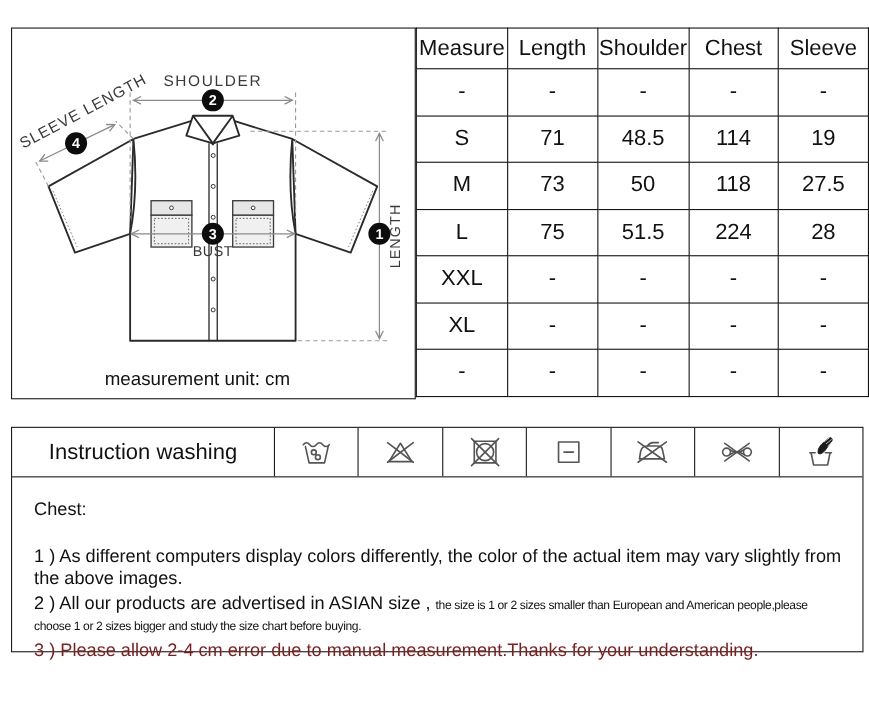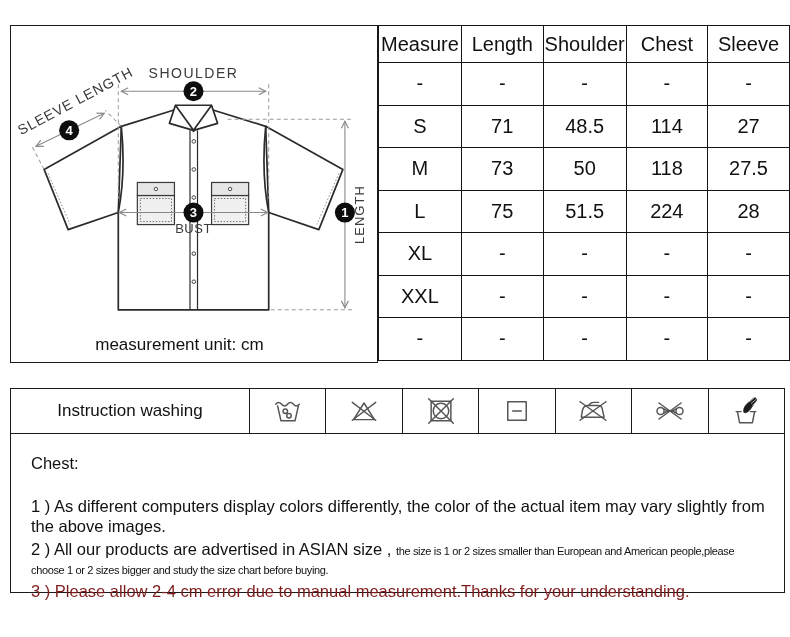--- a/index.html
+++ b/index.html
@@ -16,21 +16,21 @@
   .size-table td,.size-table th{border:1.5px solid #141414;width:82px;height:41.5px;
         text-align:center;vertical-align:middle;font-size:20px;font-weight:normal;
         padding:0;background:#fff;}
   .size-table th{height:36px;}
 
   
   .care-box{position:absolute;left:10px;top:388px;width:775px;height:205px;
             border:1.5px solid #1a1a1a;box-sizing:border-box;background:#fff;}
   .wash-row{display:flex;height:45px;border-bottom:1.5px solid #1a1a1a;box-sizing:border-box;}
   .wash-label{width:238px;display:flex;align-items:center;justify-content:center;
-              font-size:17px;box-sizing:border-box;}
+              font-size:20px;box-sizing:border-box;}
   .wash-cell{flex:1;border-left:1.5px solid #1a1a1a;display:flex;align-items:center;
              justify-content:center;box-sizing:border-box;}
   .wash-cell svg{width:36px;height:32px;}
   .wicon{stroke:#555;stroke-width:1.2;fill:none;stroke-linecap:round;stroke-linejoin:round;}
 
   .note-area{padding:12px 14px 0 20px;font-size:16.5px;line-height:1.17;}
   .note-title{margin:8px 0 24px 0;}
   .note-area p{margin:0 0 4px 0;}
   .cond{font-size:11px;letter-spacing:-0.35px;}
   .warn{color:#7f1d1d;}
@@ -142,45 +142,45 @@
       <td>-</td>
       <td>-</td>
       <td>-</td>
       <td>-</td>
     </tr>
     <tr>
       <td>S</td>
       <td>71</td>
       <td>48.5</td>
       <td>114</td>
-      <td>27</td>
+      <td>19</td>
     </tr>
     <tr>
       <td>M</td>
       <td>73</td>
       <td>50</td>
       <td>118</td>
       <td>27.5</td>
     </tr>
     <tr>
       <td>L</td>
       <td>75</td>
       <td>51.5</td>
       <td>224</td>
       <td>28</td>
     </tr>
     <tr>
+      <td>XXL</td>
+      <td>-</td>
+      <td>-</td>
+      <td>-</td>
+      <td>-</td>
+    </tr>
+    <tr>
       <td>XL</td>
-      <td>-</td>
-      <td>-</td>
-      <td>-</td>
-      <td>-</td>
-    </tr>
-    <tr>
-      <td>XXL</td>
       <td>-</td>
       <td>-</td>
       <td>-</td>
       <td>-</td>
     </tr>
     <tr>
       <td>-</td>
       <td>-</td>
       <td>-</td>
       <td>-</td>

